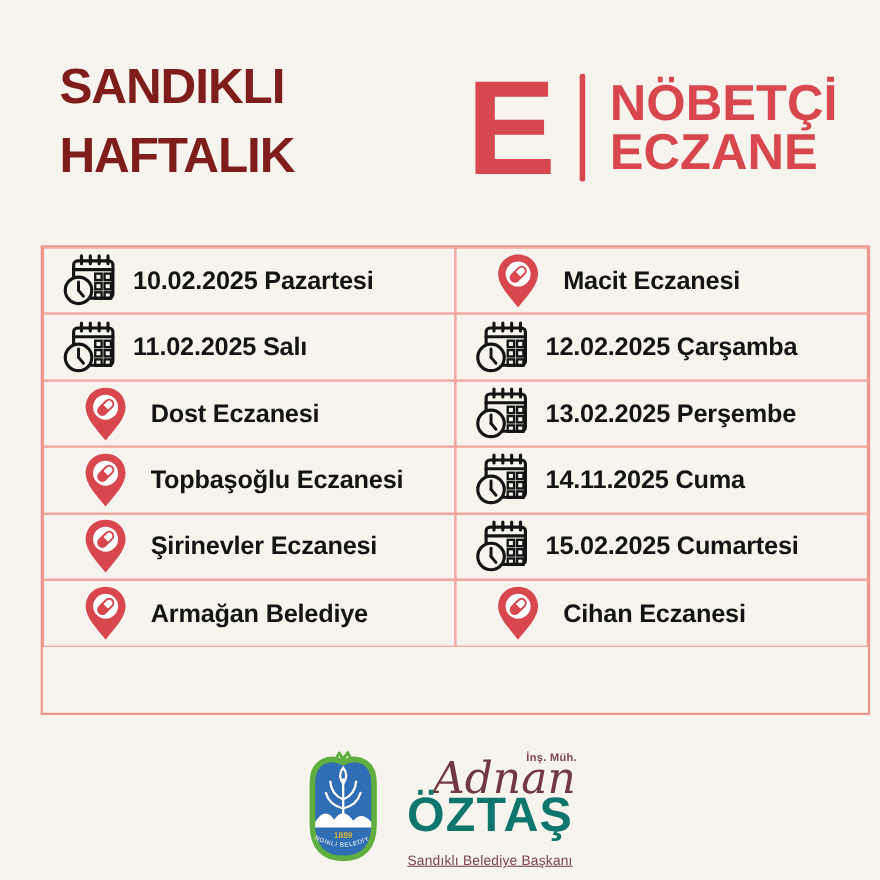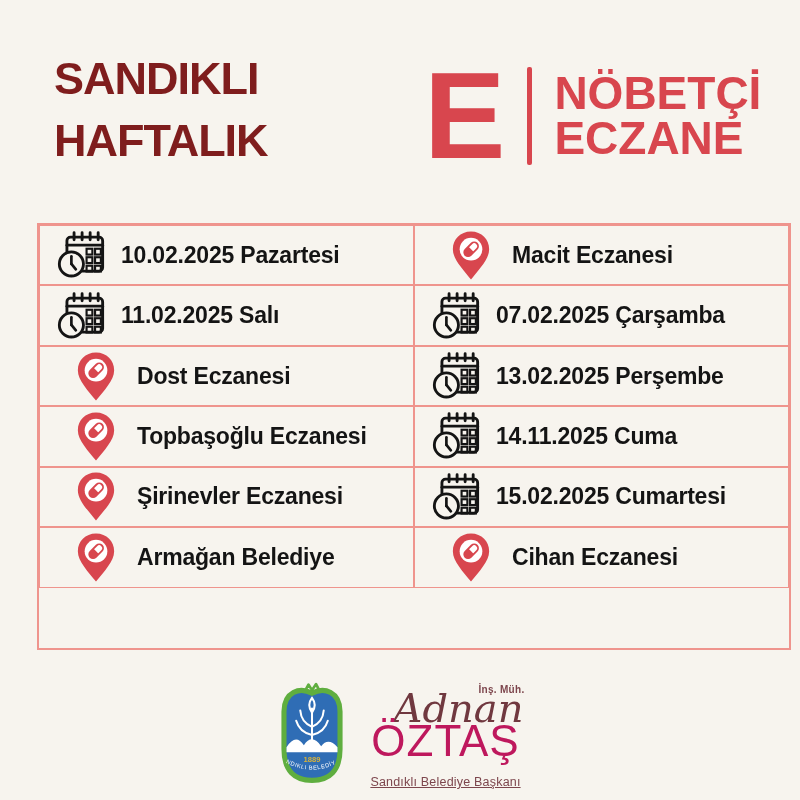--- a/index.html
+++ b/index.html
@@ -64,22 +64,22 @@
   .sig-degree{
     position:absolute;top:3px;right:2px;
     font-size:10px;font-weight:700;color:#7d464d;letter-spacing:0.3px;
   }
   .sig-name{
     font-family:"DejaVu Serif","Liberation Serif",serif;
     font-style:italic;font-size:40px;line-height:38px;
     color:#70383f;text-align:center;padding-left:26px;margin-top:8px;
   }
   .sig-surname{
-    font-size:44px;font-weight:400;line-height:40px;letter-spacing:1px;
-    color:#be185d;text-align:center;margin-top:-6px;
+    font-size:44px;font-weight:700;line-height:40px;letter-spacing:1px;
+    color:#0f766e;text-align:center;margin-top:-6px;
   }
   .sig-role{
     font-size:12.5px;font-weight:400;color:#7d464d;
     text-align:center;letter-spacing:0.2px;margin-top:14px;text-decoration:underline;
   }
   .svg-defs{position:absolute;width:0;height:0;overflow:hidden;}
 </style>
 </head>
 <body>
 
@@ -153,21 +153,21 @@
     <svg class="cal-icon">
         <use href="#sym-calendar"></use>
       </svg>
     <span class="cell-label">11.02.2025 Salı</span>
   </div>
 
   <div class="cell date-cell">
     <svg class="cal-icon">
         <use href="#sym-calendar"></use>
       </svg>
-    <span class="cell-label">07.02.2025 Çarşamba</span>
+    <span class="cell-label">12.02.2025 Çarşamba</span>
   </div>
   <div class="cell pharmacy-cell">
     <svg class="pin-icon">
         <use href="#sym-pin"></use>
       </svg>
     <span class="cell-label">Dost Eczanesi</span>
   </div>
 
   <div class="cell date-cell">
     <svg class="cal-icon">

